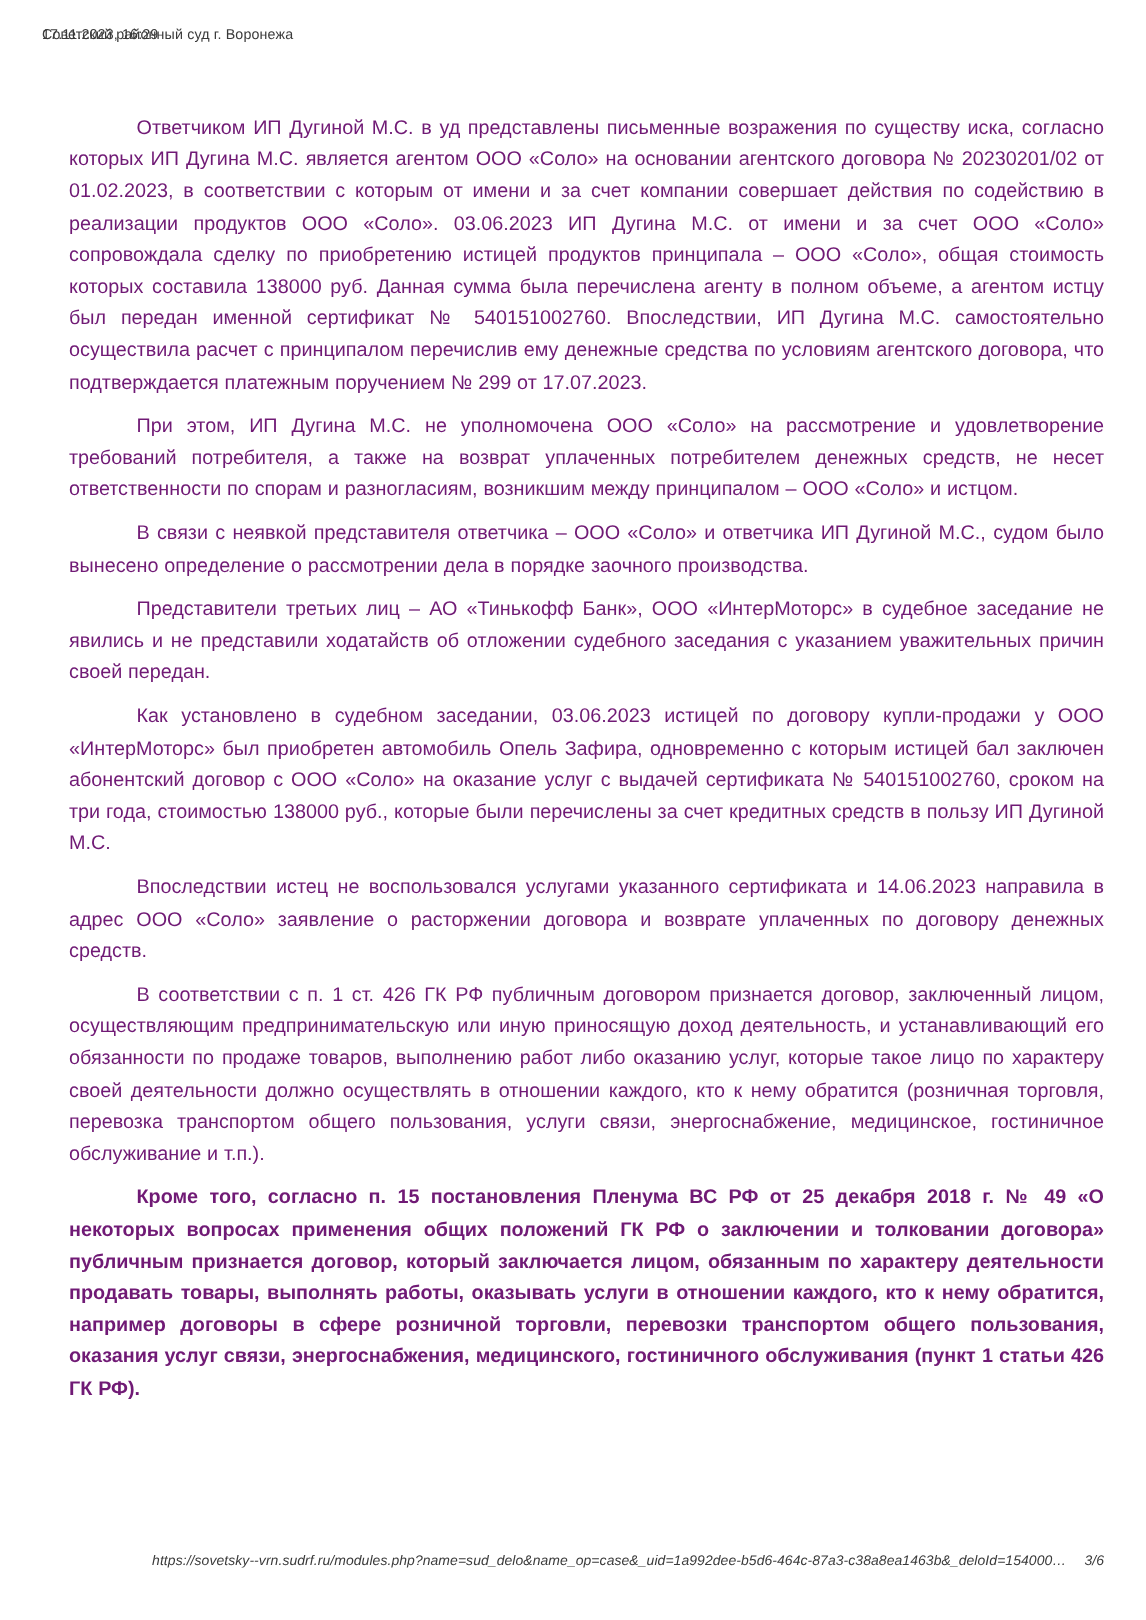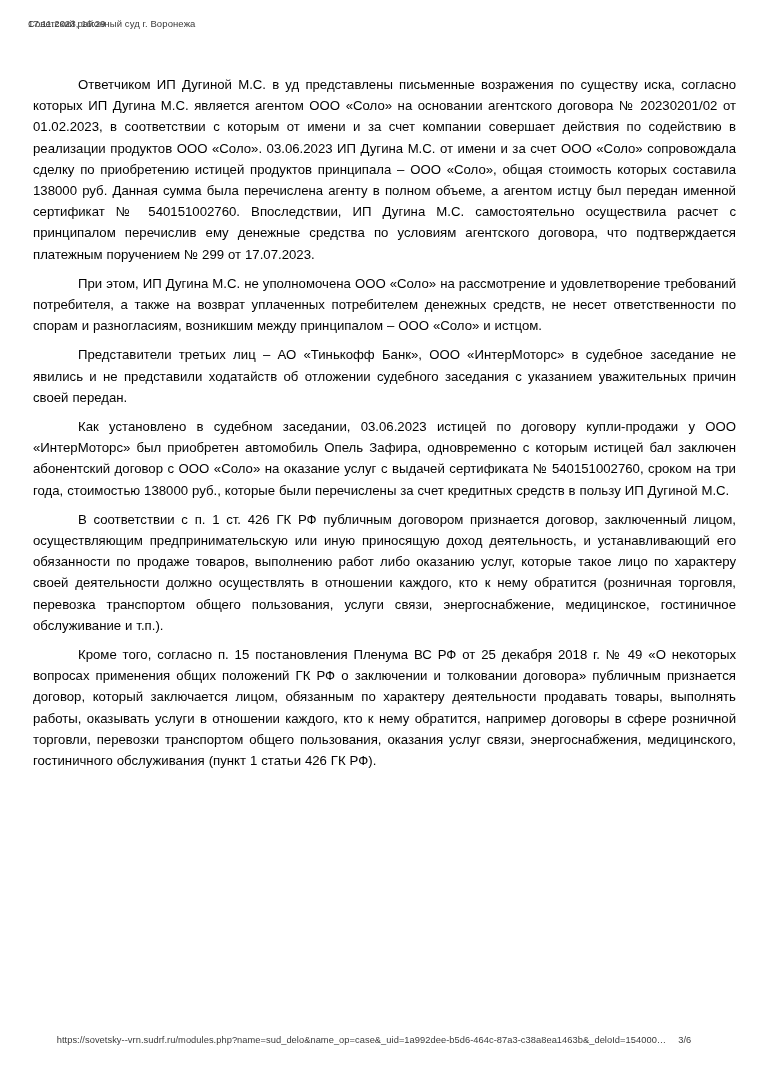--- a/index.html
+++ b/index.html
@@ -51,48 +51,50 @@
 
   
   .doc-body {
     position: absolute;
     top: 74px;
     left: 28px;
     width: 708px;
   }
 
   .para {
-    margin: 0 0 8px 5px;
+    margin: 0 0 8px 18px;
     font-size: 13.2px;
     line-height: 21.2px;
     text-align: justify;
     text-indent: 45px;
     text-justify: inter-word;
     word-spacing: 0.02em;
     hyphens: none;
-    color: #000000;
+    color: #701a75;
   }
   .para:last-child {
     margin-bottom: 0;
+    font-weight: bold;
   }
 
   
   .page-footer {
     position: absolute;
     bottom: 22px;
     left: 28px;
-    right: 44px;
+    right: 28px;
     height: 13px;
     display: flex;
     align-items: center;
-    justify-content: center;
+    justify-content: flex-end;
     font-size: 9.3px;
     color: #3a3a3a;
     white-space: nowrap;
     letter-spacing: 0.05px;
+    font-style: italic;
   }
   .page-footer .foot-url {
     overflow: hidden;
     text-overflow: ellipsis;
     max-width: 640px;
   }
   .page-footer .foot-page {
     flex: 0 0 auto;
     padding-left: 12px;
   }
@@ -103,22 +105,24 @@
 <div class="page">
 
   <div class="page-header">
     <span class="hdr-left">17.11.2023, 16:29</span>
     <span class="hdr-center">Советский районный суд г. Воронежа</span>
   </div>
 
   <div class="doc-body">
       <p class="para">Ответчиком ИП Дугиной М.С. в уд представлены письменные возражения по существу иска, согласно которых ИП Дугина М.С. является агентом ООО «Соло» на основании агентского договора № 20230201/02 от 01.02.2023, в соответствии с которым от имени и за счет компании совершает действия по содействию в реализации продуктов ООО «Соло». 03.06.2023 ИП Дугина М.С. от имени и за счет ООО «Соло» сопровождала сделку по приобретению истицей продуктов принципала – ООО «Соло», общая стоимость которых составила 138000 руб. Данная сумма была перечислена агенту в полном объеме, а агентом истцу был передан именной сертификат №  540151002760. Впоследствии, ИП Дугина М.С. самостоятельно осуществила расчет с принципалом перечислив ему денежные средства по условиям агентского договора, что подтверждается платежным поручением № 299 от 17.07.2023.</p>
       <p class="para">При этом, ИП Дугина М.С. не уполномочена ООО «Соло» на рассмотрение и удовлетворение требований потребителя, а также на возврат уплаченных потребителем денежных средств, не несет ответственности по спорам и разногласиям, возникшим между принципалом – ООО «Соло» и истцом.</p>
+      <p class="para">В связи с неявкой представителя ответчика – ООО «Соло» и ответчика ИП Дугиной М.С., судом было вынесено определение о рассмотрении дела в порядке заочного производства.</p>
       <p class="para">Представители третьих лиц – АО «Тинькофф Банк», ООО «ИнтерМоторс» в судебное заседание не явились и не представили ходатайств об отложении судебного заседания с указанием уважительных причин своей передан.</p>
       <p class="para">Как установлено в судебном заседании, 03.06.2023 истицей по договору купли-продажи у ООО «ИнтерМоторс» был приобретен автомобиль Опель Зафира, одновременно с которым истицей бал заключен абонентский договор с ООО «Соло» на оказание услуг с выдачей сертификата № 540151002760, сроком на три года, стоимостью 138000 руб., которые были перечислены за счет кредитных средств в пользу ИП Дугиной М.С.</p>
+      <p class="para">Впоследствии истец не воспользовался услугами указанного сертификата и 14.06.2023 направила в адрес ООО «Соло» заявление о расторжении договора и возврате уплаченных по договору денежных средств.</p>
       <p class="para">В соответствии с п. 1 ст. 426 ГК РФ публичным договором признается договор, заключенный лицом, осуществляющим предпринимательскую или иную приносящую доход деятельность, и устанавливающий его обязанности по продаже товаров, выполнению работ либо оказанию услуг, которые такое лицо по характеру своей деятельности должно осуществлять в отношении каждого, кто к нему обратится (розничная торговля, перевозка транспортом общего пользования, услуги связи, энергоснабжение, медицинское, гостиничное обслуживание и т.п.).</p>
       <p class="para">Кроме того, согласно п. 15 постановления Пленума ВС РФ от 25 декабря 2018 г. №  49 «О некоторых вопросах применения общих положений ГК РФ о заключении и толковании договора» публичным признается договор, который заключается лицом, обязанным по характеру деятельности продавать товары, выполнять работы, оказывать услуги в отношении каждого, кто к нему обратится, например договоры в сфере розничной торговли, перевозки транспортом общего пользования, оказания услуг связи, энергоснабжения, медицинского, гостиничного обслуживания (пункт 1 статьи 426 ГК РФ).</p>
     </div>
 
   <div class="page-footer">
     <span class="foot-url">https://sovetsky--vrn.sudrf.ru/modules.php?name=sud_delo&amp;name_op=case&amp;_uid=1a992dee-b5d6-464c-87a3-c38a8ea1463b&amp;_deloId=154000…</span>
     <span class="foot-page">3/6</span>
   </div>
 
 </div>

